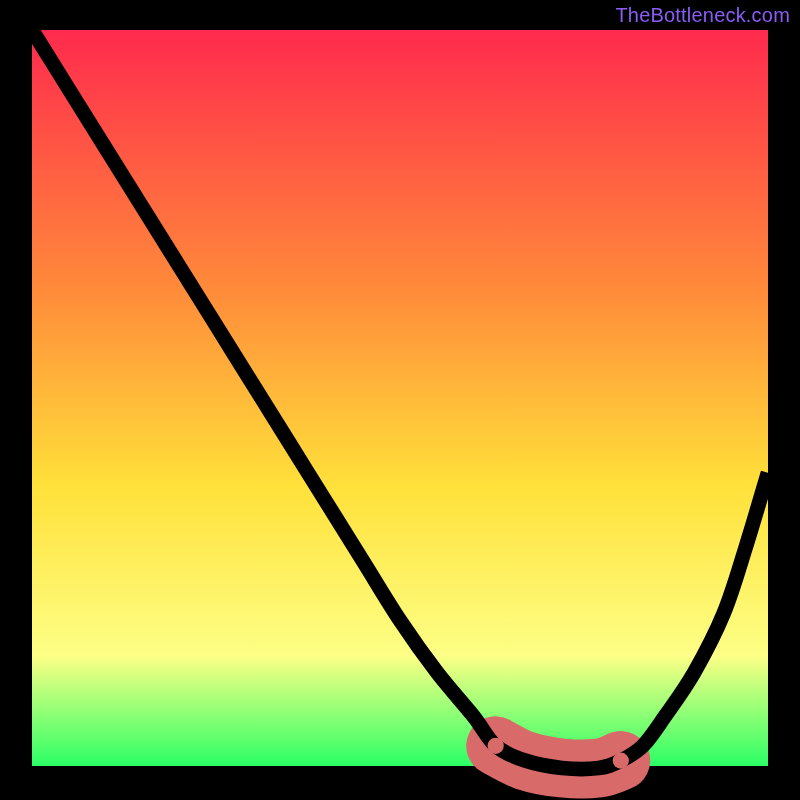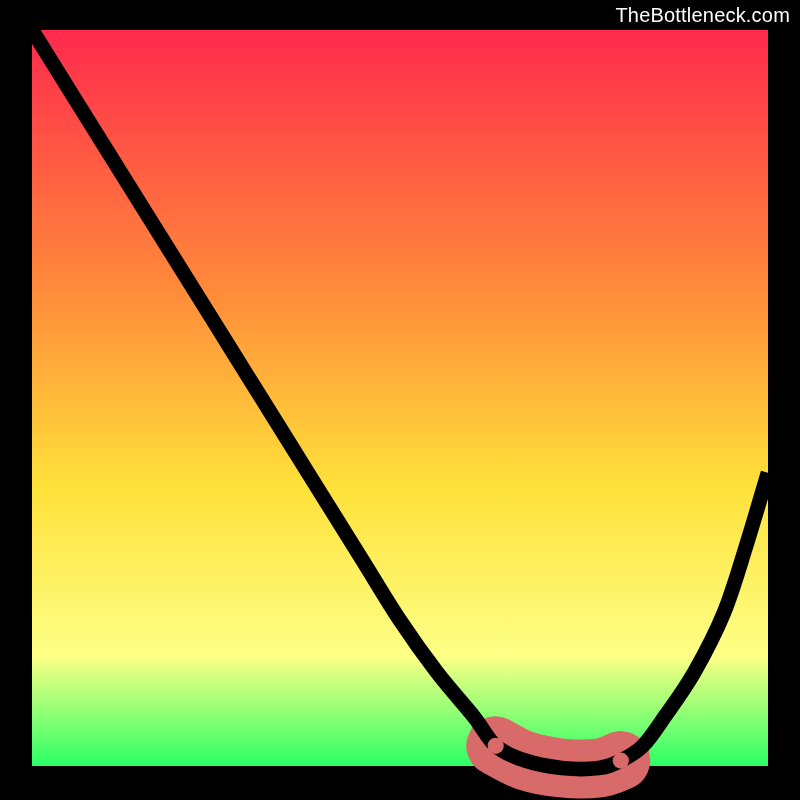--- a/index.html
+++ b/index.html
@@ -14,21 +14,21 @@
   .frame {
     position: relative;
     width: 800px;
     height: 800px;
     background: #000;
   }
   .watermark {
     position: absolute;
     top: 4px;
     right: 10px;
-    color: #ffffff;
+    color: #8b5cf6;
     font-size: 20px;
     letter-spacing: 0.2px;
     z-index: 10;
   }
   .plot {
     position: absolute;
     left: 32px;
     top: 30px;
     width: 736px;
     height: 738px;

